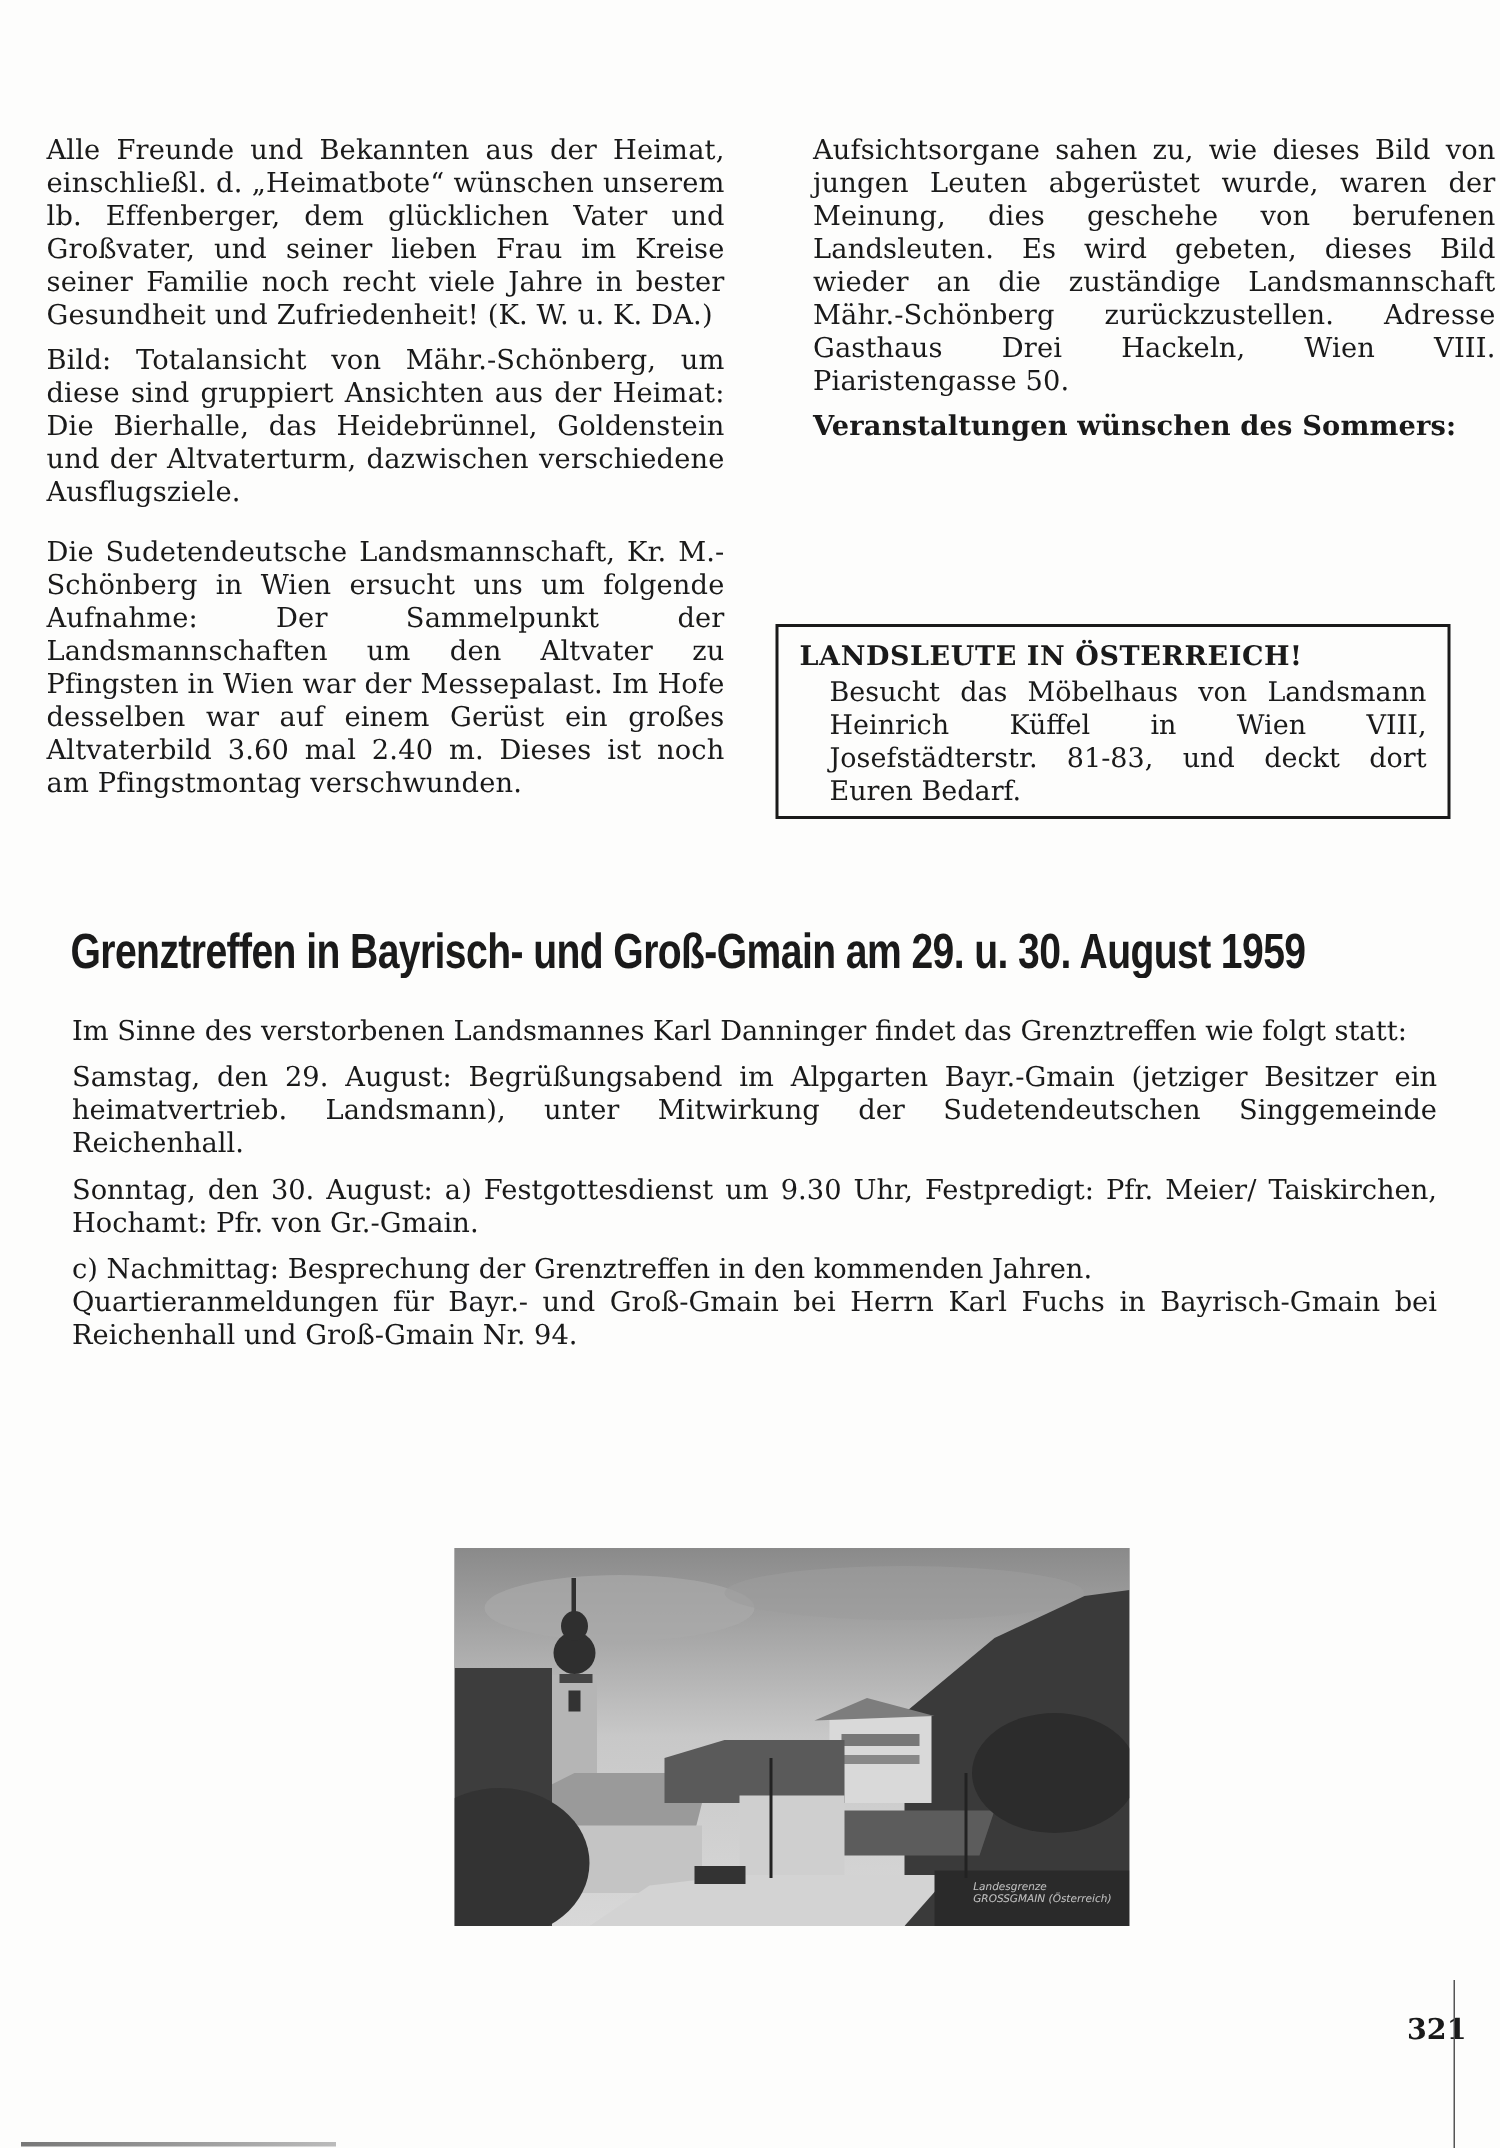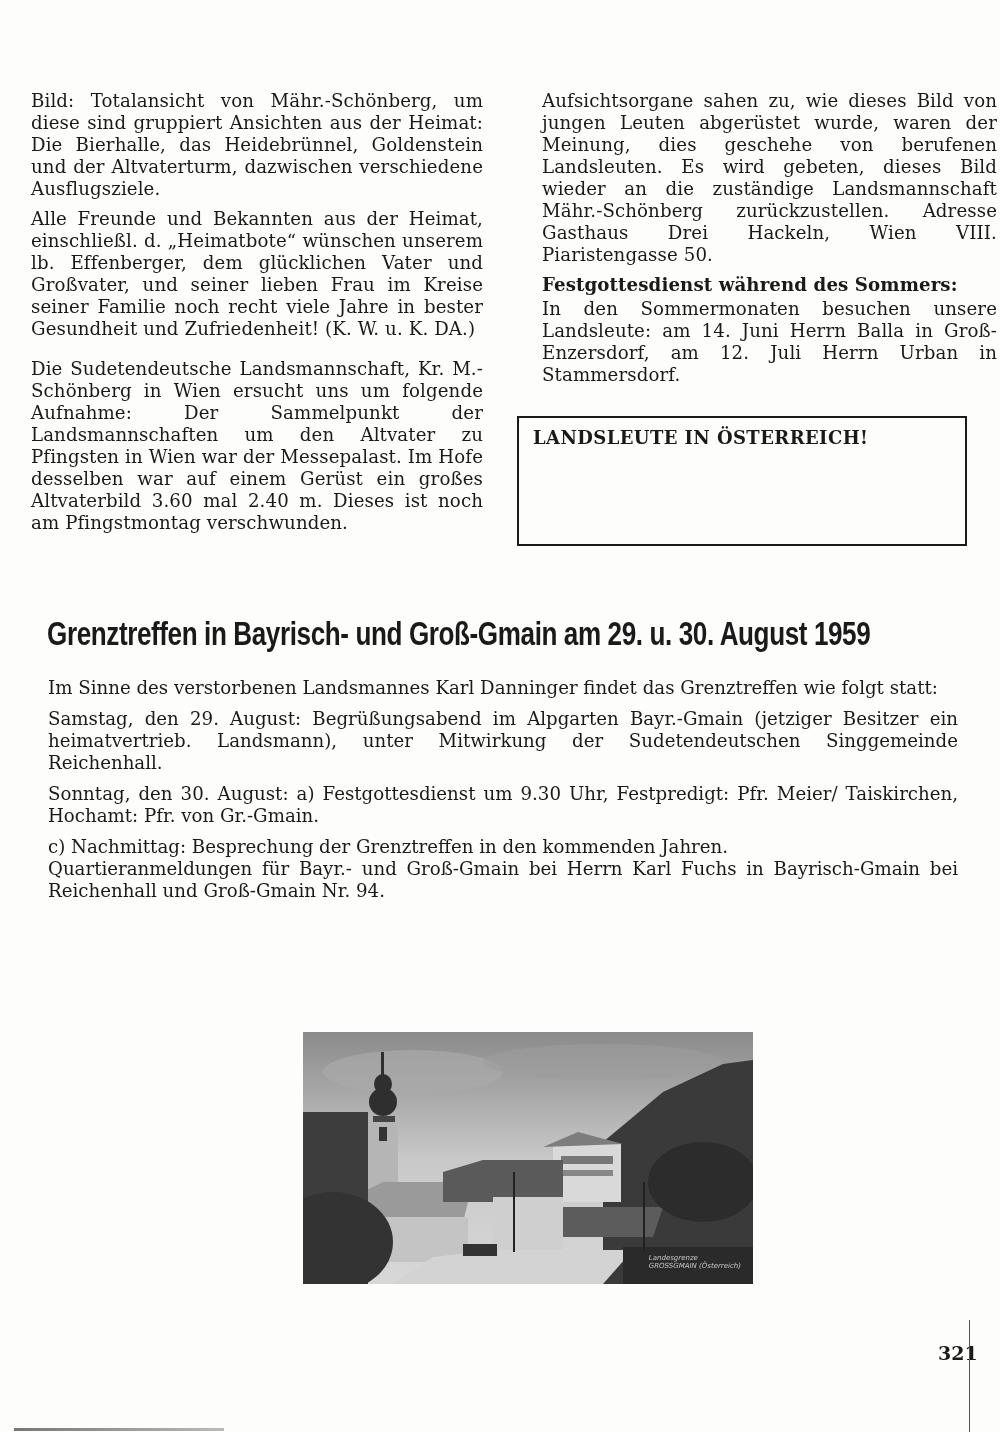--- a/index.html
+++ b/index.html
@@ -52,34 +52,34 @@
     font-family: "DejaVu Serif", serif; font-weight: bold; font-size: 19px;
   }
   .right-rule { position: absolute; left: 969px; top: 1320px; width: 1px; height: 112px; background: #555; }
   .bottom-rule { position: absolute; left: 14px; top: 1428px; width: 210px; height: 3px;
     background: linear-gradient(to right, #777, #bbb); }
 </style>
 </head>
 <body>
 
 <div class="col col-left">
+  <p>Alle Freunde und Bekannten aus der Heimat, einschließl. d. „Heimatbote“ wünschen unserem lb. Effenberger, dem glücklichen Vater und Großvater, und seiner lieben Frau im Kreise seiner Familie noch recht viele Jahre in bester Gesundheit und Zufriedenheit! (K. W. u. K. DA.)</p>
   <p>Bild: Totalansicht von Mähr.-Schönberg, um diese sind gruppiert Ansichten aus der Heimat: Die Bierhalle, das Heidebrünnel, Goldenstein und der Altvaterturm, dazwischen verschiedene Ausflugsziele.</p>
-  <p>Alle Freunde und Bekannten aus der Heimat, einschließl. d. „Heimatbote“ wünschen unserem lb. Effenberger, dem glücklichen Vater und Großvater, und seiner lieben Frau im Kreise seiner Familie noch recht viele Jahre in bester Gesundheit und Zufriedenheit! (K. W. u. K. DA.)</p>
   <div class="spacer"></div>
   <p><b>Die Sudetendeutsche Landsmannschaft, Kr. M.-Schönberg in Wien</b><span> ersucht uns um folgende Aufnahme: Der Sammelpunkt der Landsmannschaften um den Altvater zu Pfingsten in Wien war der Messepalast. Im Hofe desselben war auf einem Gerüst ein großes Altvaterbild 3.60 mal 2.40 m. Dieses ist noch am Pfingstmontag verschwunden.</span></p>
 </div>
 
 <div class="col col-right">
   <p>Aufsichtsorgane sahen zu, wie dieses Bild von jungen Leuten abgerüstet wurde, waren der Meinung, dies geschehe von berufenen Landsleuten. Es wird gebeten, dieses Bild wieder an die zuständige Landsmannschaft Mähr.-Schönberg zurückzustellen. Adresse Gasthaus Drei Hackeln, Wien VIII. Piaristengasse 50.</p>
-  <div class="subhead">Festgottesdienst während des Sommers:</div>
-  <p>In den Sommermonaten besuchen unsere Landsleute: am 14. Juni Herrn Balla in Groß-Enzersdorf, am 12. Juli Herrn Urban in Stammersdorf.</p>
+  <div class="subhead">Veranstaltungen wünschen des Sommers:</div>
 </div>
 
 <div class="ad-box">
   <div class="ad-title">LANDSLEUTE IN ÖSTERREICH!</div>
+  <div class="ad-body"><span>Besucht das Möbelhaus von Landsmann </span><b>Heinrich Küffel</b><span> in Wien VIII, Josefstädterstr. 81-83, und deckt dort Euren Bedarf.</span></div>
 </div>
 
 <div class="headline">Grenztreffen in Bayrisch- und Groß-Gmain am 29. u. 30. August 1959</div>
 
 <div class="article">
   <p>Im Sinne des verstorbenen Landsmannes Karl Danninger findet das Grenztreffen wie folgt statt:</p>
   <p><b>Samstag, den 29. August:</b><span> Begrüßungsabend im Alpgarten Bayr.-Gmain (jetziger Besitzer ein heimatvertrieb. Landsmann), unter Mitwirkung der Sudetendeutschen Singgemeinde Reichenhall.</span></p>
   <p><b>Sonntag, den 30. August:</b><span> a) Festgottesdienst um 9.30 Uhr, Festpredigt: Pfr. Meier/ Taiskirchen, Hochamt: Pfr. von Gr.-Gmain.</span></p>
   <p style="margin-bottom:0"><span>c) Nachmittag: Besprechung der Grenztreffen in den kommenden Jahren.</span><br><span>Quartieranmeldungen für Bayr.- und Groß-Gmain bei Herrn Karl Fuchs in Bayrisch-Gmain bei Reichenhall und Groß-Gmain Nr. 94.</span></p>
 </div>

